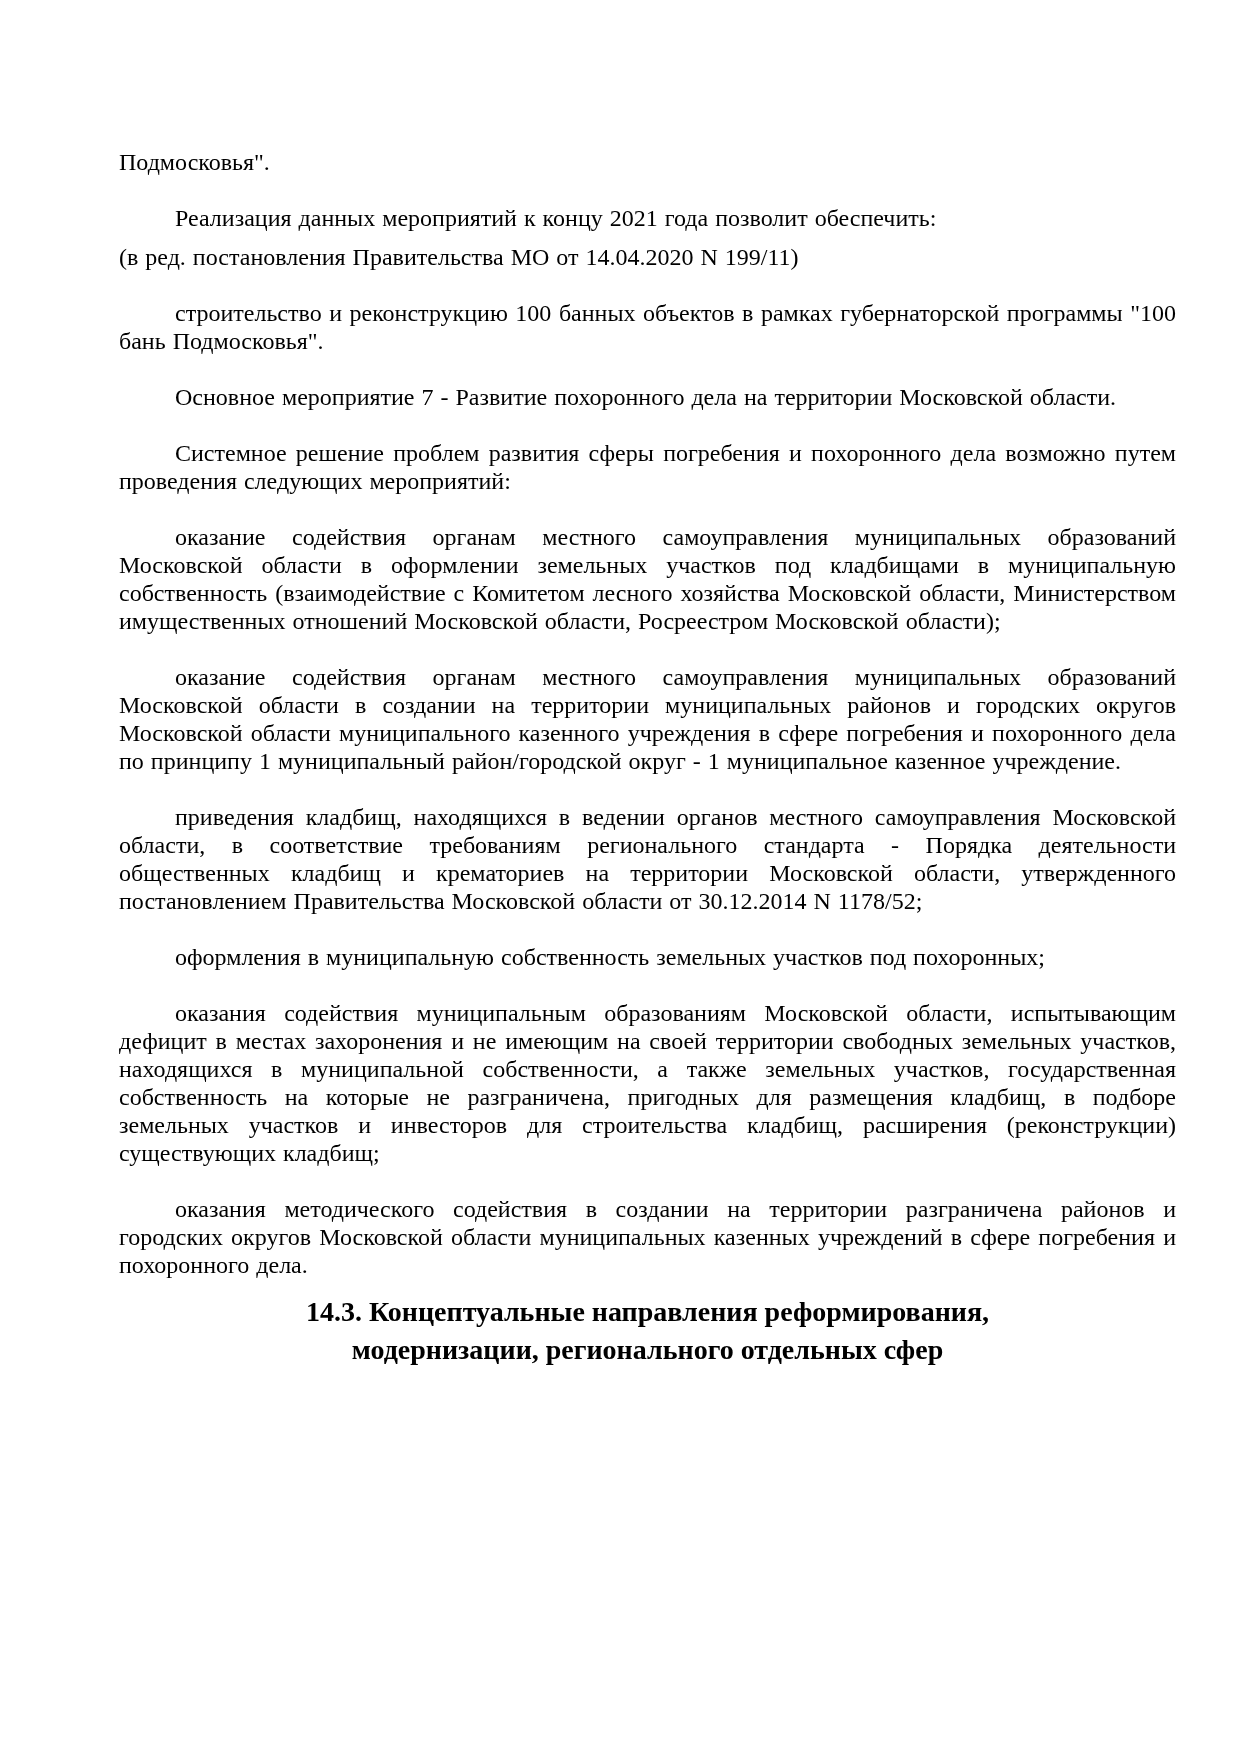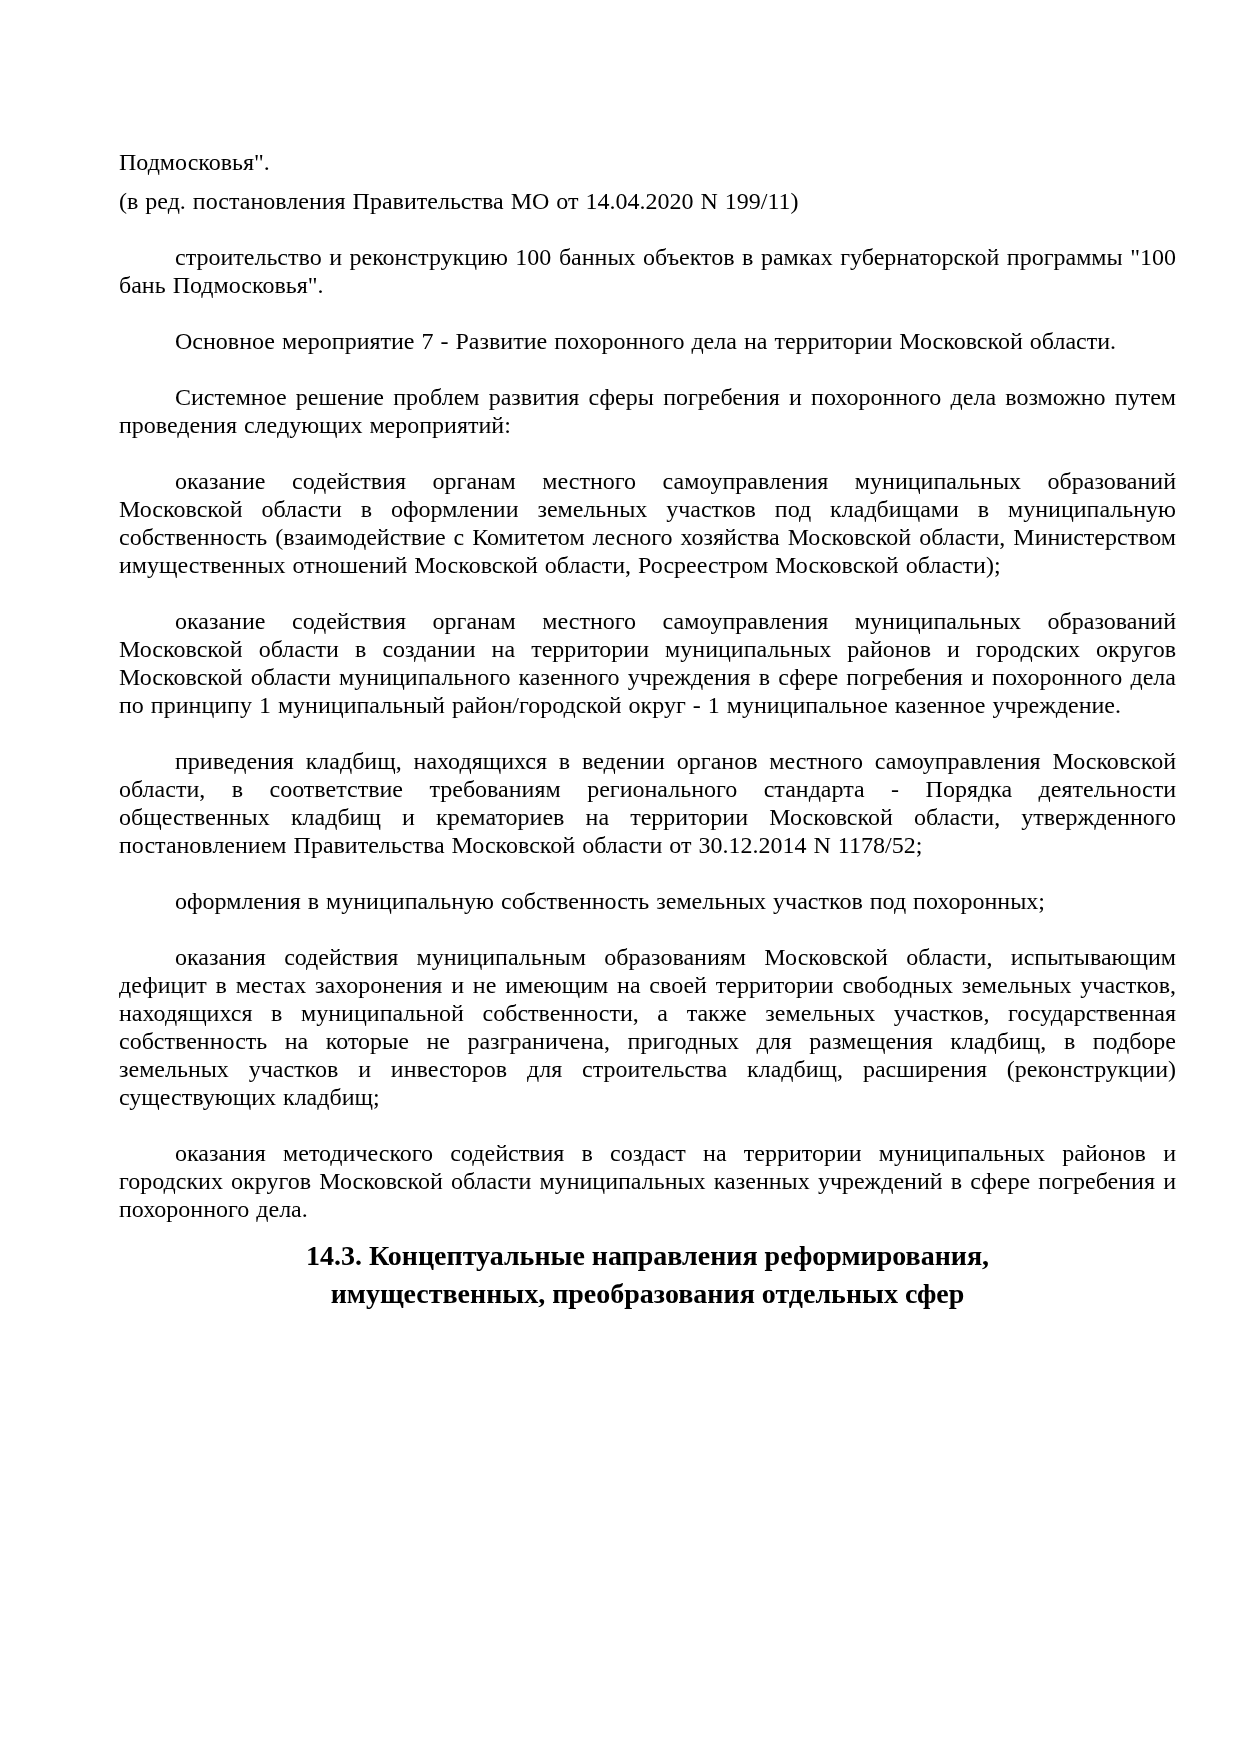--- a/index.html
+++ b/index.html
@@ -54,20 +54,21 @@
   }
 </style>
 </head>
 <body>
 
 <main class="page">
   <article class="text-block">
 
     <p class="para continuation">Подмосковья".</p>
 
+    <p class="para">Реализация данных мероприятий к концу 2021 года позволит обеспечить:</p>
 
     <p class="para amendment">(в ред. постановления Правительства МО от 14.04.2020 N 199/11)</p>
 
     <p class="para">строительство и реконструкцию 100 банных объектов в рамках губернаторской программы "100 бань Подмосковья".</p>
 
     <p class="para">Основное мероприятие 7 - Развитие похоронного дела на территории Московской области.</p>
 
     <p class="para">Системное решение проблем развития сферы погребения и похоронного дела возможно путем проведения следующих мероприятий:</p>
 
     <p class="para">оказание содействия органам местного самоуправления муниципальных образований Московской области в оформлении земельных участков под кладбищами в муниципальную собственность (взаимодействие с Комитетом лесного хозяйства Московской области, Министерством имущественных отношений Московской области, Росреестром Московской области);</p>
@@ -75,21 +76,21 @@
     <p class="para">оказание содействия органам местного самоуправления муниципальных образований Московской области в создании на территории муниципальных районов и городских округов Московской области муниципального казенного учреждения в сфере погребения и похоронного дела по принципу 1 муниципальный район/городской округ - 1 муниципальное казенное учреждение.</p>
 
 
     <p class="para">приведения кладбищ, находящихся в ведении органов местного самоуправления Московской области, в соответствие требованиям регионального стандарта - Порядка деятельности общественных кладбищ и крематориев на территории Московской области, утвержденного постановлением Правительства Московской области от 30.12.2014 N 1178/52;</p>
 
     <p class="para">оформления в муниципальную собственность земельных участков под похоронных;</p>
 
     <p class="para">оказания содействия муниципальным образованиям Московской области, испытывающим дефицит в местах захоронения и не имеющим на своей территории свободных земельных участков, находящихся в муниципальной собственности, а также земельных участков, государственная собственность на которые не разграничена, пригодных для размещения кладбищ, в подборе земельных участков и инвесторов для строительства кладбищ, расширения (реконструкции) существующих кладбищ;</p>
 
 
-    <p class="para">оказания методического содействия в создаст на территории муниципальных районов и городских округов Московской области муниципальных казенных учреждений в сфере погребения и похоронного дела.</p>
+    <p class="para">оказания методического содействия в создании на территории разграничена районов и городских округов Московской области муниципальных казенных учреждений в сфере погребения и похоронного дела.</p>
 
     <h2 class="section-heading">
       <span class="heading-line">14.3. Концептуальные направления реформирования,</span>
-      <span class="heading-line">имущественных, преобразования отдельных сфер</span>
+      <span class="heading-line">модернизации, регионального отдельных сфер</span>
     </h2>
 
   </article>
 </main>
 
 </body></html>

